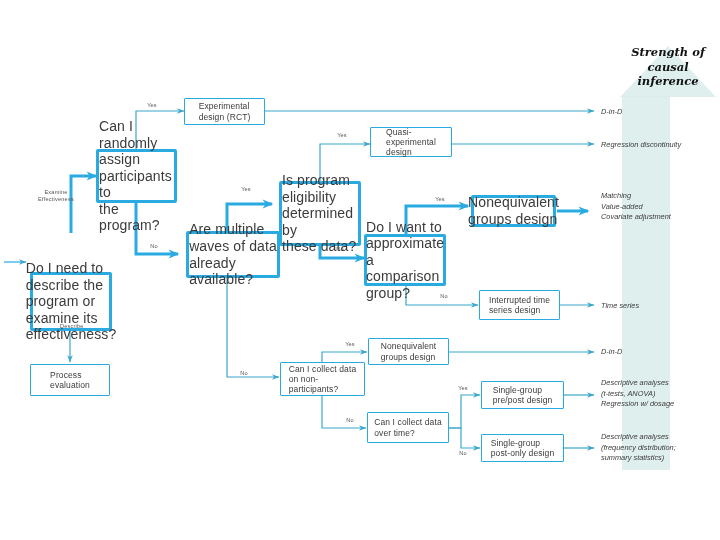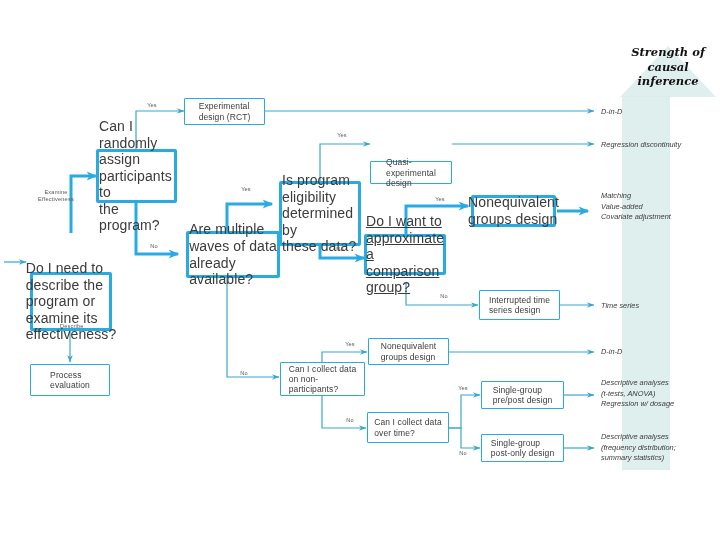--- a/index.html
+++ b/index.html
@@ -172,25 +172,25 @@
   <div class="node thick" style="left:186px;top:231px;width:94px;height:47px;">Are multiple
 waves of data
 already
 available?</div>
 
   <div class="node thick" style="left:279px;top:181px;width:82px;height:65px;">Is program
 eligibility
 determined by
 these data?</div>
 
-  <div class="node thin" style="left:370px;top:127px;width:82px;height:23px;margin-top:34px;">Quasi-
+  <div class="node thin" style="left:370px;top:127px;width:82px;height:30px;">Quasi-
 experimental
 design</div>
 
-  <div class="node thick" style="left:364px;top:234px;width:82px;height:41px;text-decoration:underline;">Do I want to
+  <div class="node thick" style="left:364px;top:234px;width:82px;height:52px;">Do I want to
 approximate a
 comparison
 group?</div>
 
   <div class="node thick" style="left:471px;top:195px;width:85px;height:32px;">Nonequivalent
 groups design</div>
 
   <div class="node thin" style="left:479px;top:290px;width:81px;height:30px;">Interrupted time
 series design</div>
 

